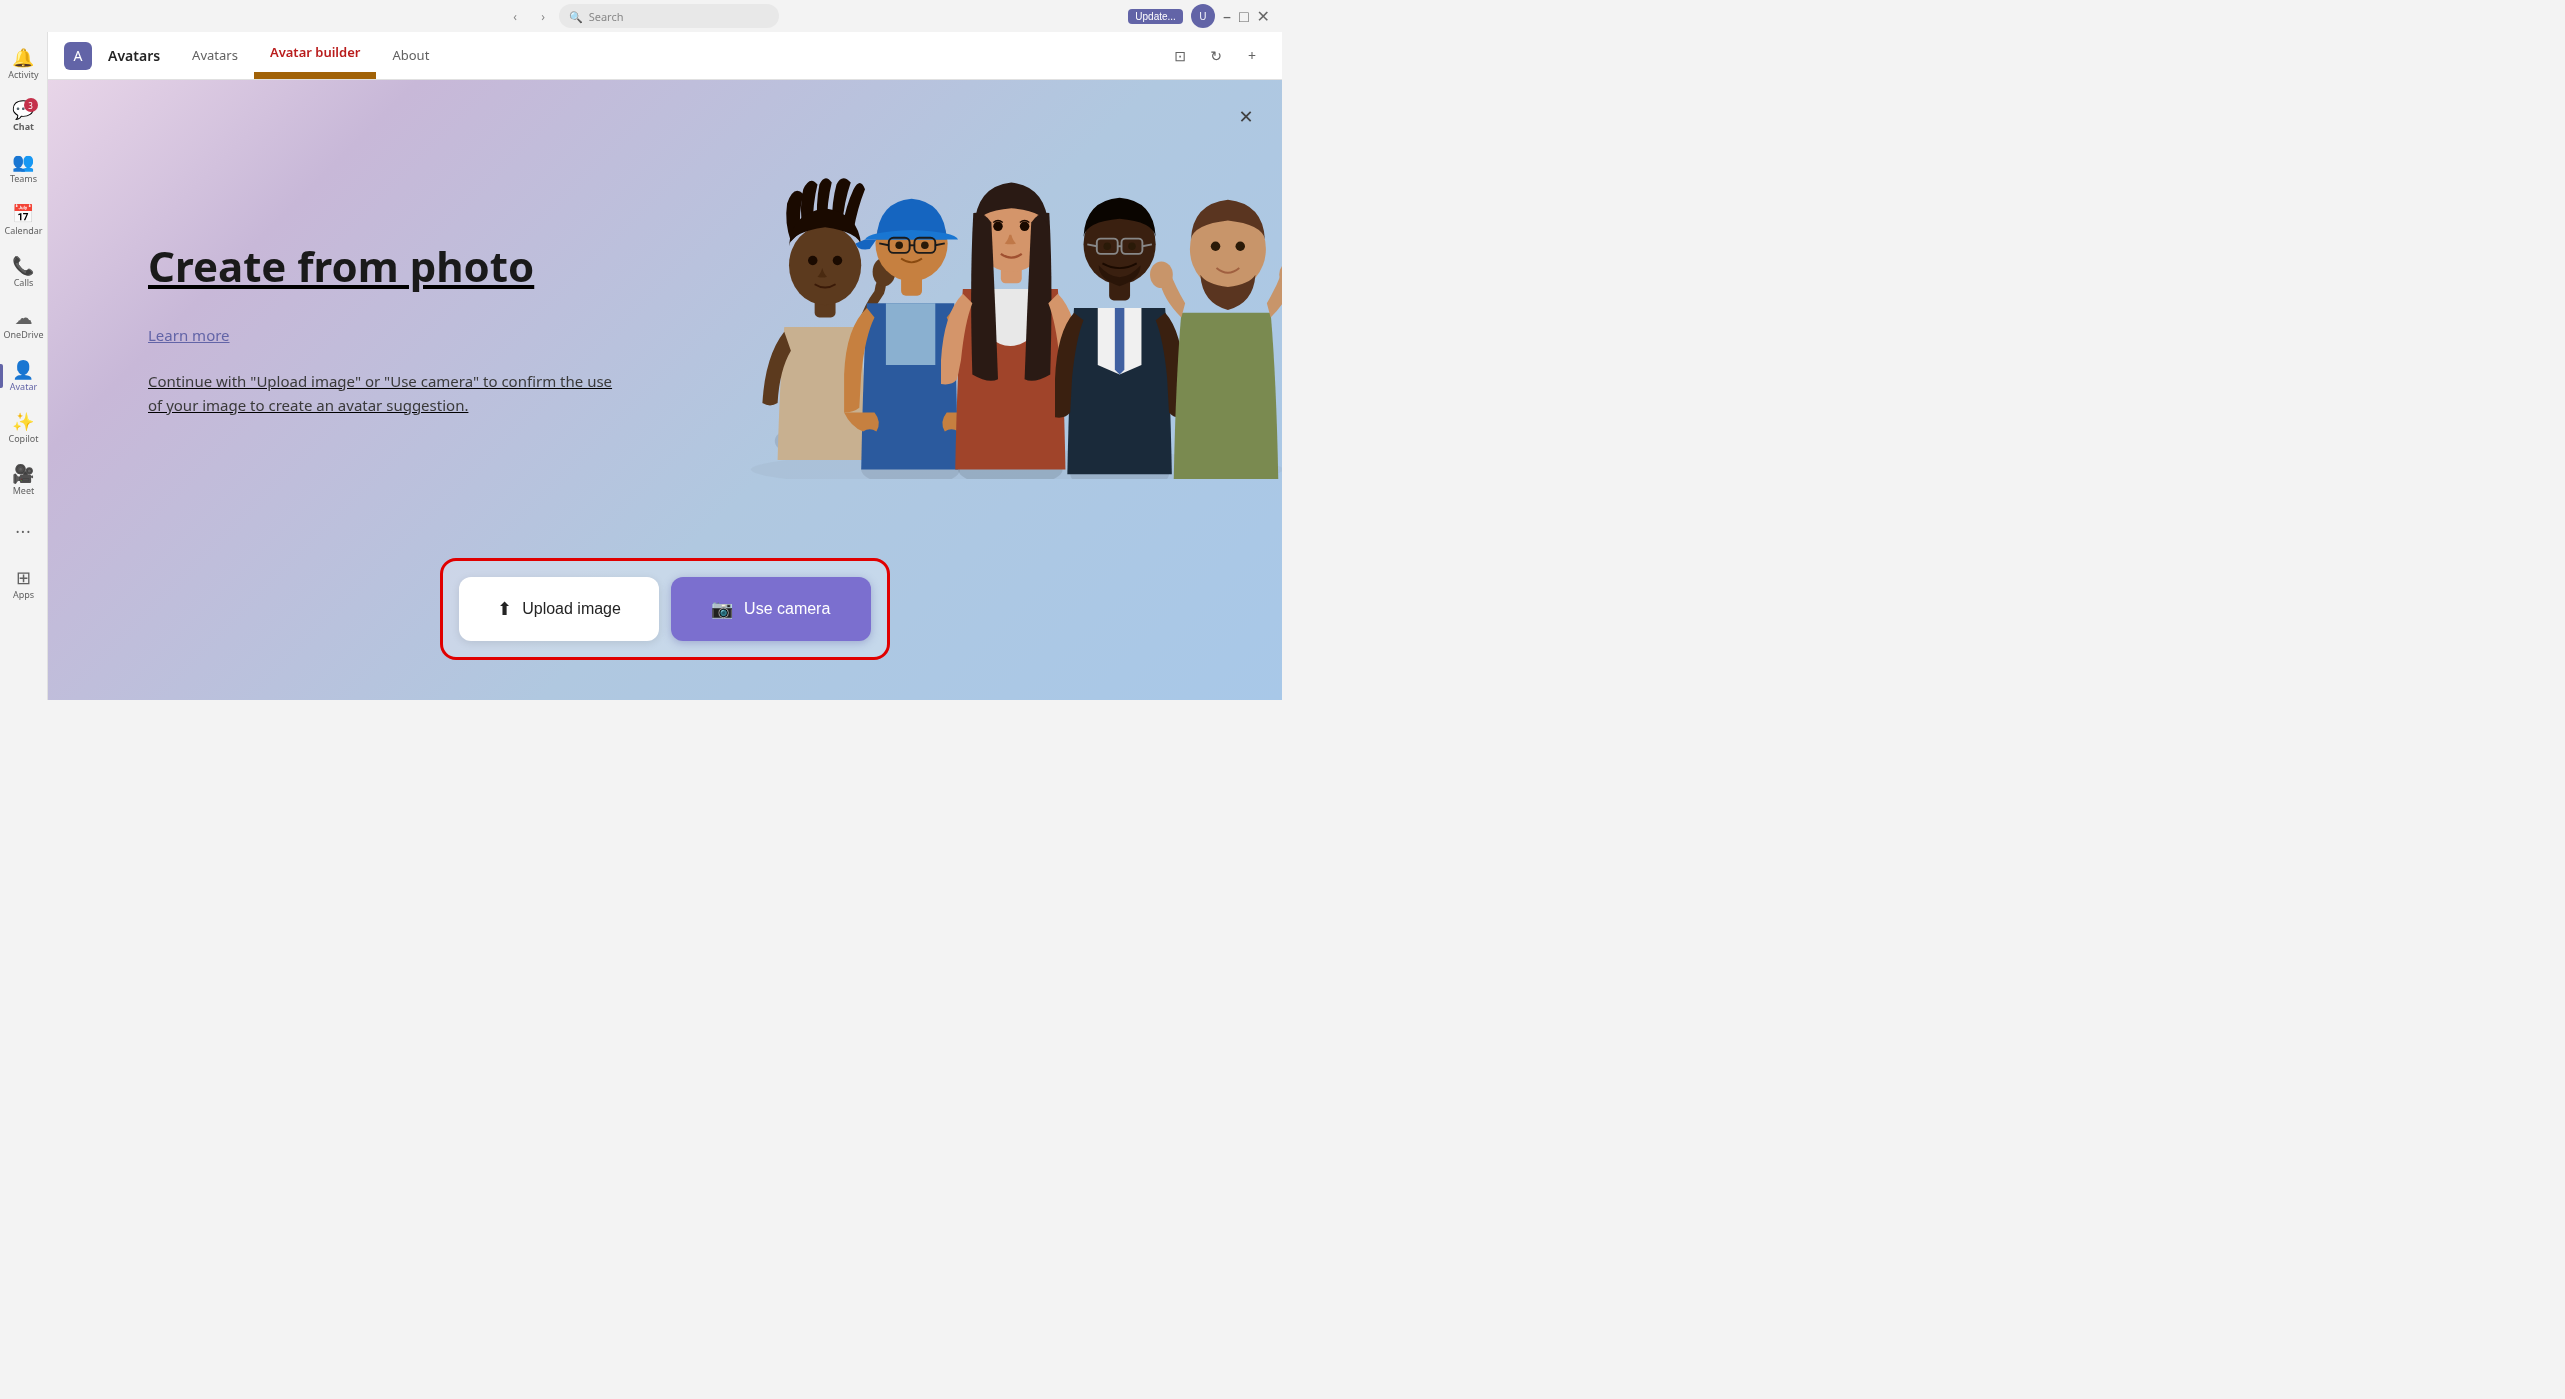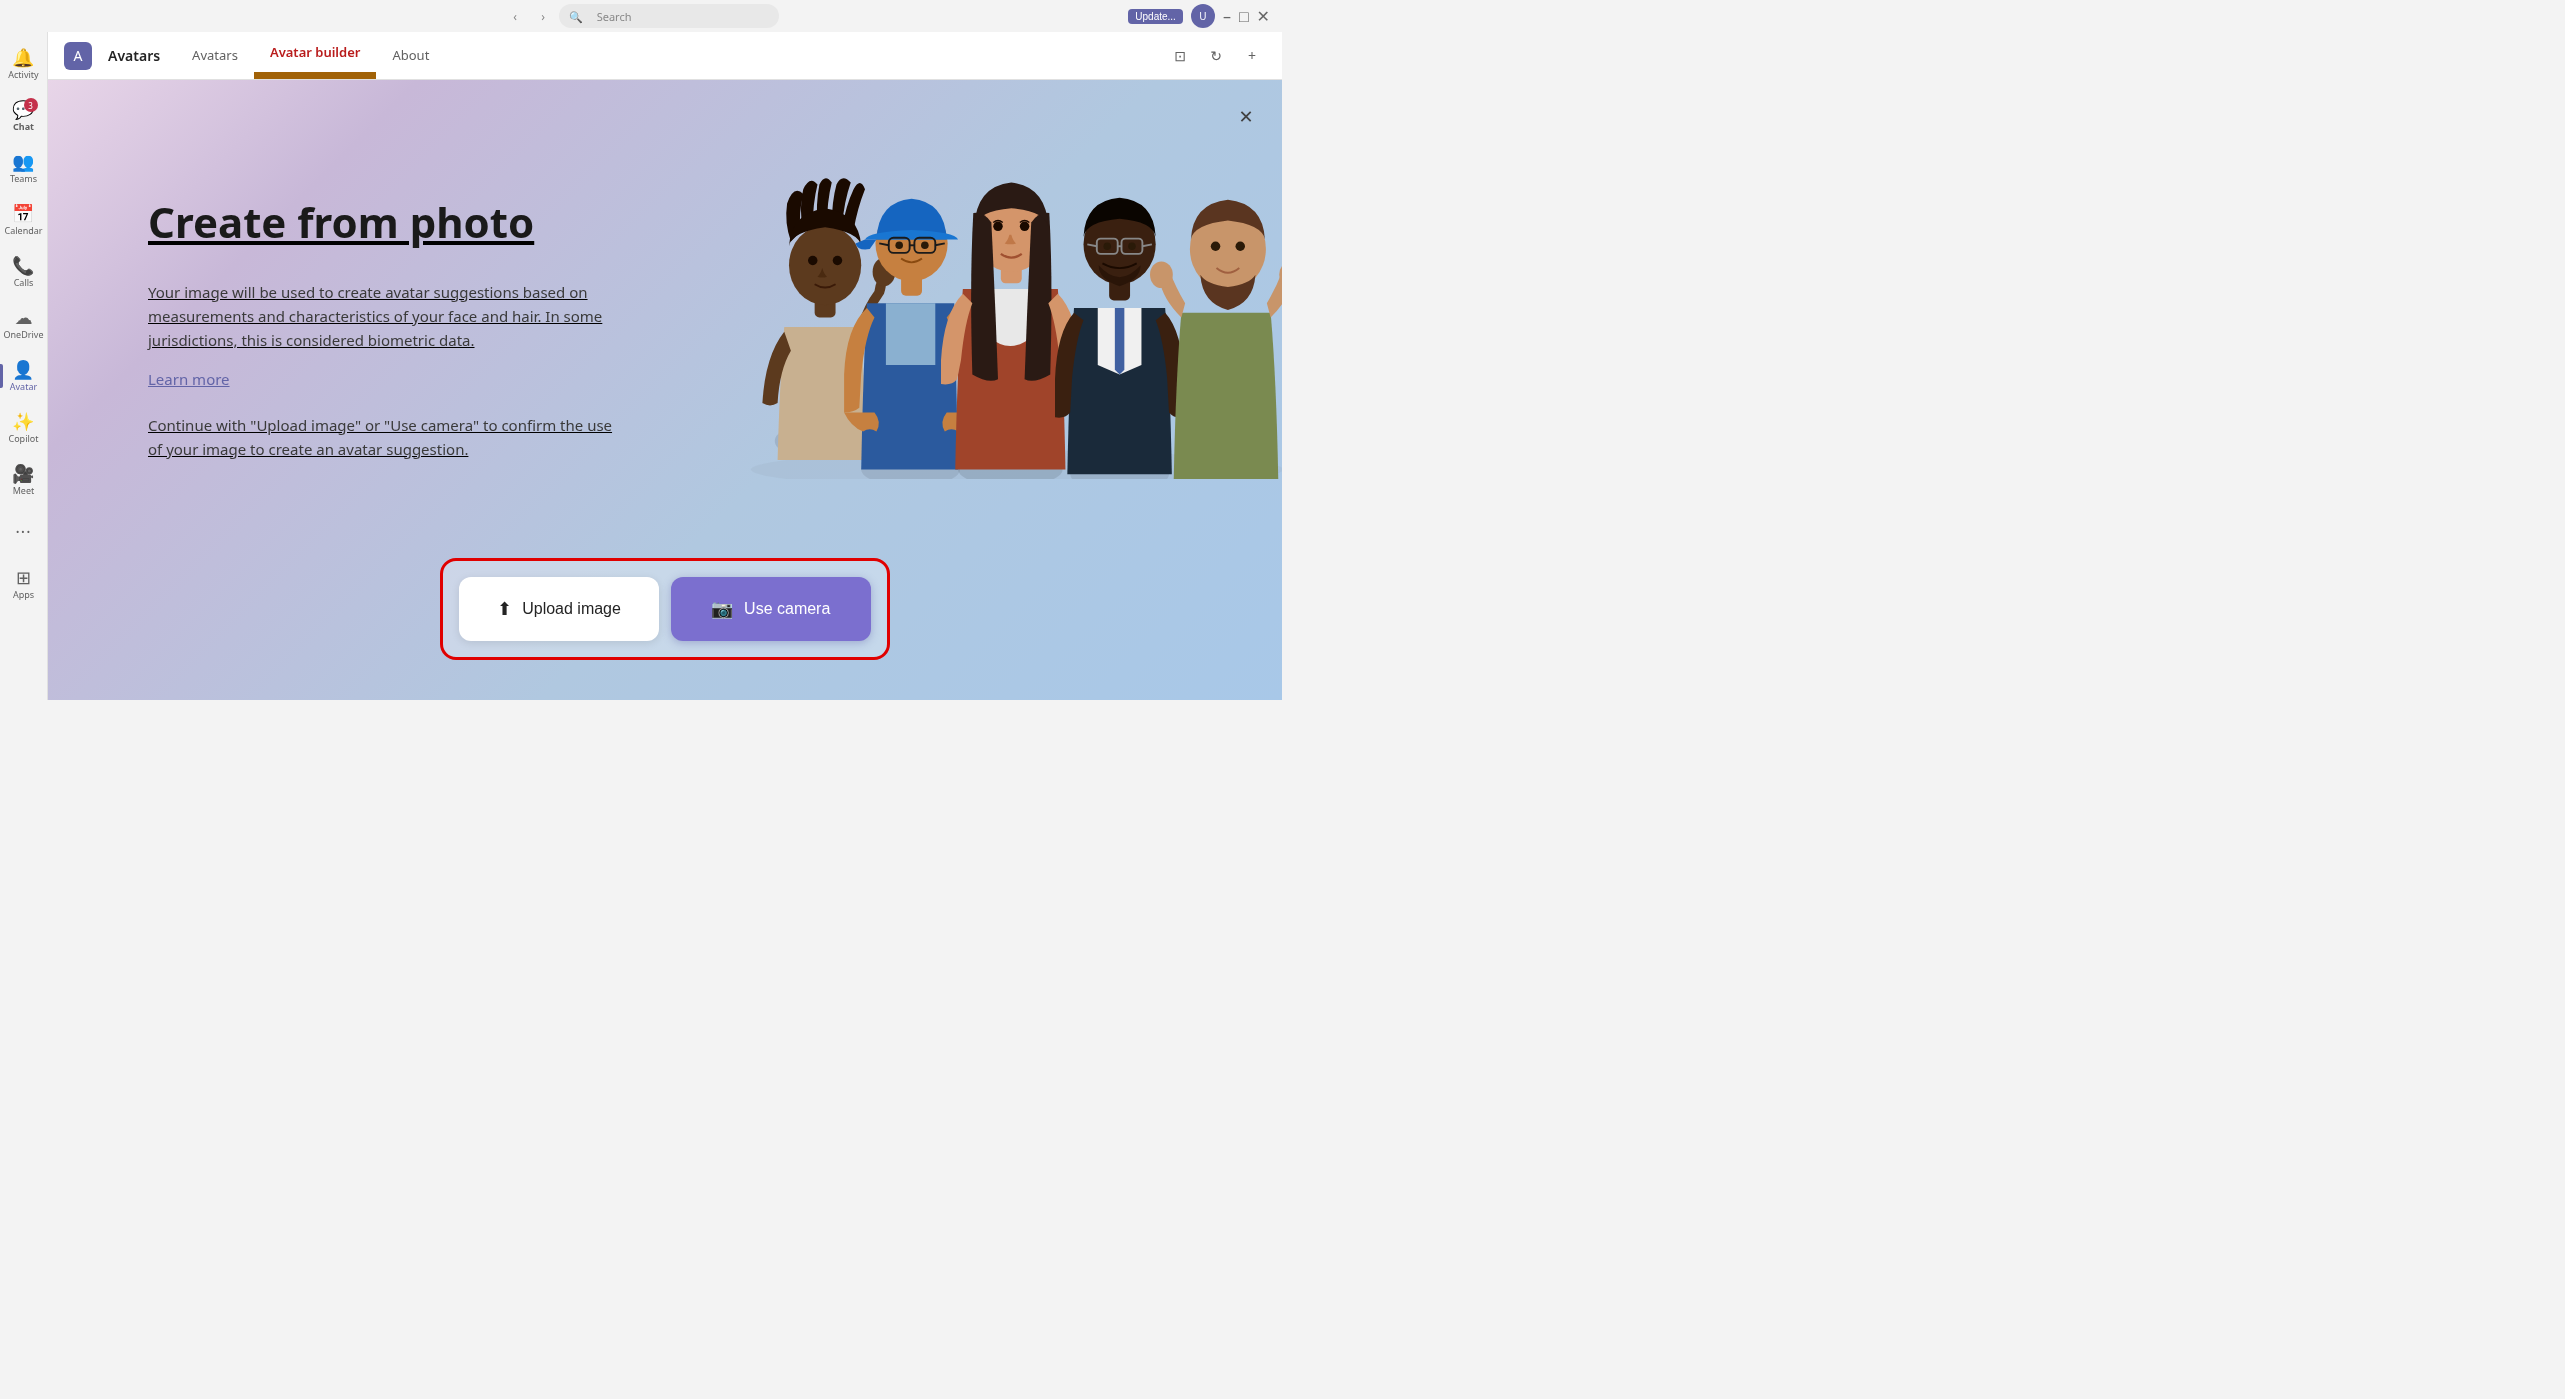--- a/index.html
+++ b/index.html
@@ -363,21 +363,21 @@
   </style>
 </head>
 <body>
 
 <div class="title-bar">
   <div class="title-bar-nav">
     <div class="nav-arrow">‹</div>
     <div class="nav-arrow">›</div>
     <div class="search-bar">
       <span>🔍</span>
-      <span style="color:#888;font-size:11px;margin-left:8px;">Search</span>
+      <span style="color:#888;font-size:11px;">Search</span>
     </div>
   </div>
   <div class="title-bar-right">
     <button class="update-btn">Update...</button>
     <div class="avatar-circle">U</div>
     <span style="font-size:16px;cursor:pointer;color:#666;">–</span>
     <span style="font-size:16px;cursor:pointer;color:#666;">□</span>
     <span style="font-size:16px;cursor:pointer;color:#666;">✕</span>
   </div>
 </div>
@@ -451,21 +451,20 @@
     <div class="modal-bg">
 
       <div class="close-btn">✕</div>
 
       <div class="modal-content">
 
         <div class="content-row">
 
           <div class="text-section">
             <h1 class="main-heading">Create from photo</h1>
-            <p class="description">Your image will be used to create avatar suggestions based on measurements and characteristics of your face and hair. In some jurisdictions, this is considered biometric data.</p>
             <a class="learn-more">Learn more</a>
             <p class="confirm-text">Continue with "Upload image" or "Use camera" to confirm the use of your image to create an avatar suggestion.</p>
           </div>
 
           <div class="avatar-section">
             <svg class="avatars-svg-container" viewBox="0 0 600 400" xmlns="http://www.w3.org/2000/svg">
 
               <ellipse cx="300" cy="390" rx="280" ry="20" fill="rgba(160,180,200,0.3)"></ellipse>
 
               <g transform="translate(20, 40)">

